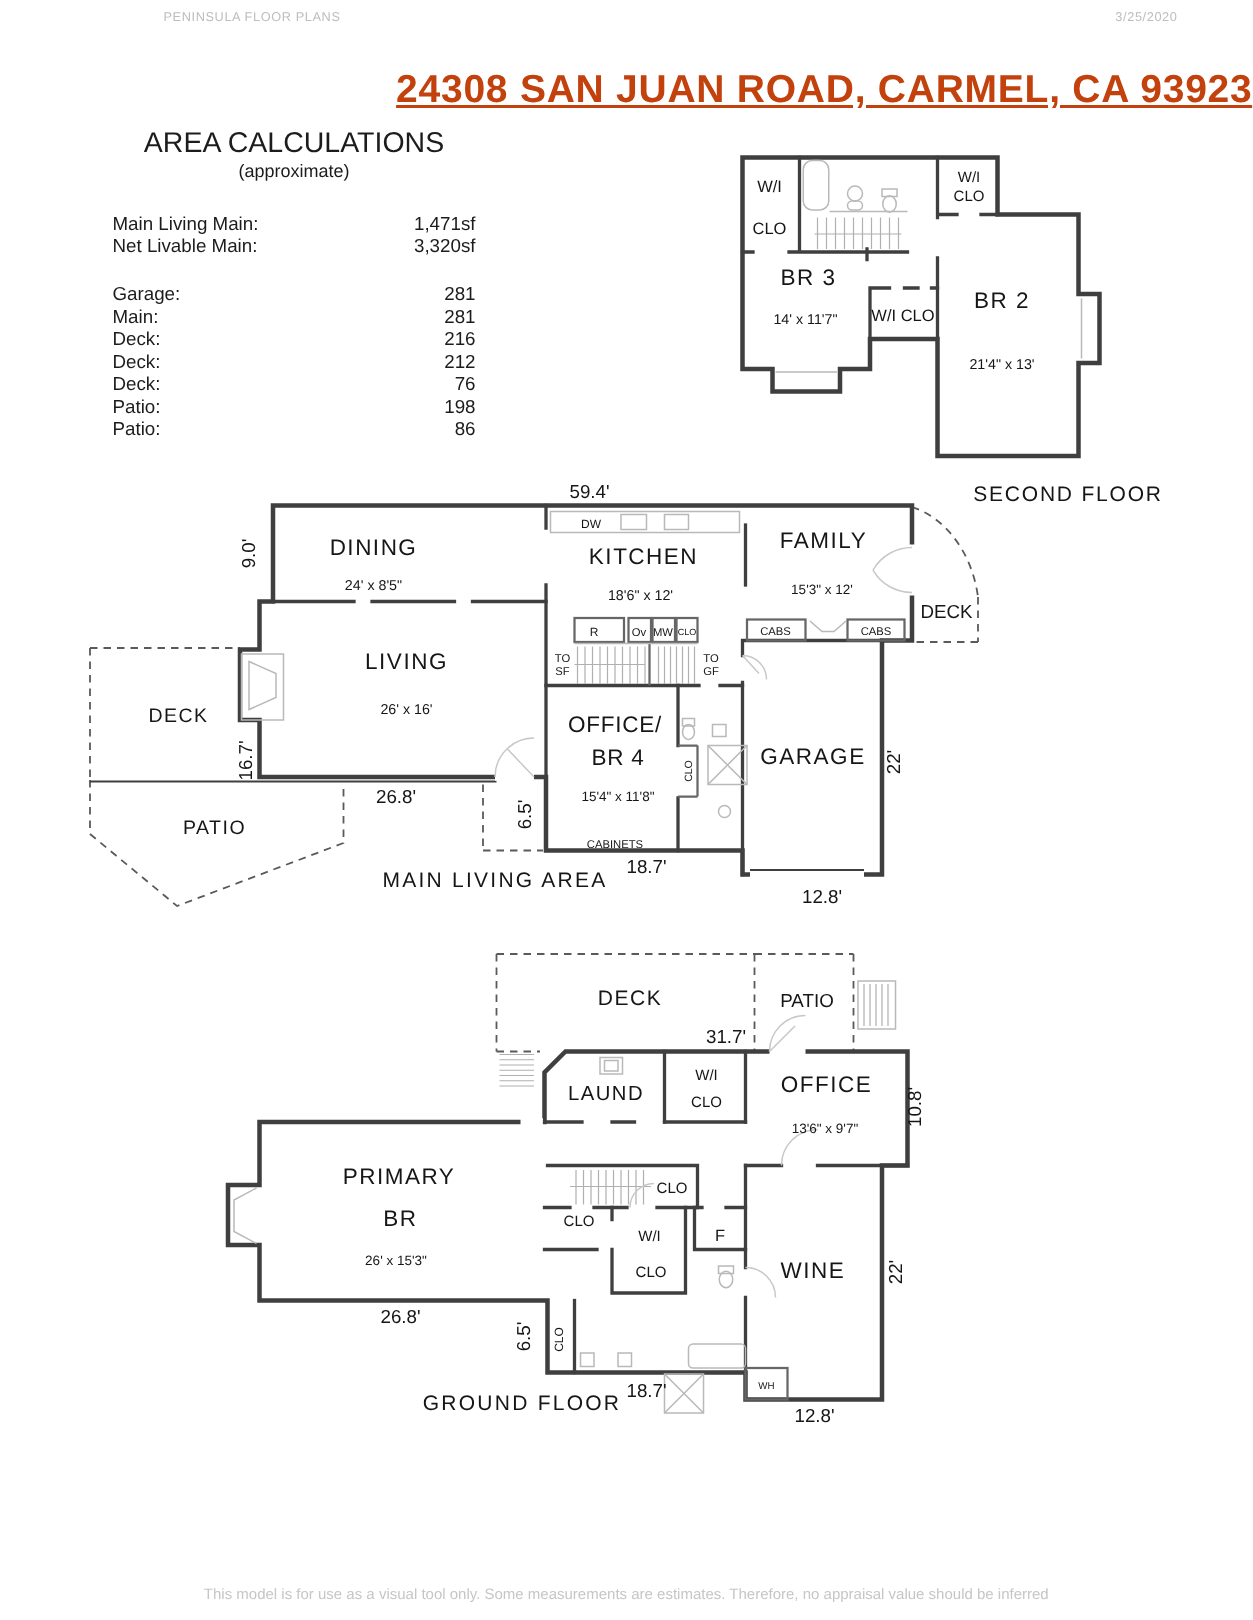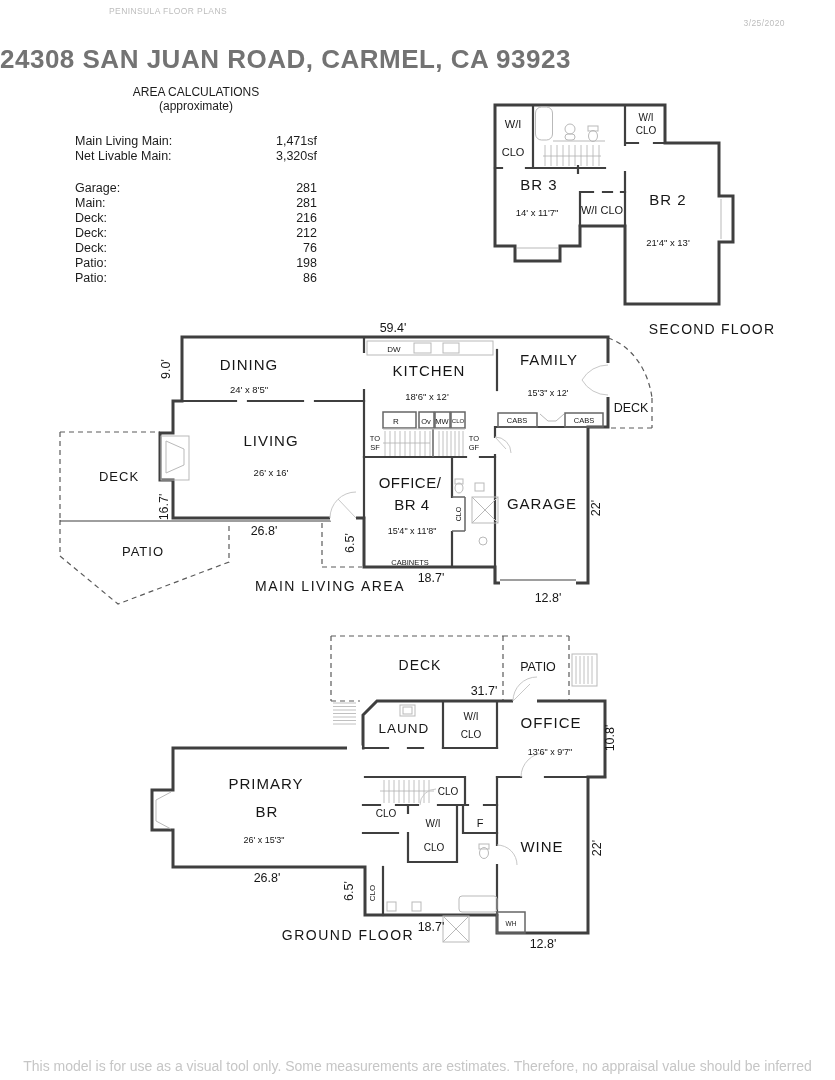--- a/index.html
+++ b/index.html
@@ -1,30 +1,30 @@
 <!DOCTYPE html>
 <html><head>
 <meta charset="utf-8">
 <style>
   html,body{margin:0;padding:0;background:#ffffff;}
   .page{position:relative;width:835px;height:1080px;background:#ffffff;overflow:hidden;
         font-family:"Liberation Sans",sans-serif;color:#161616;}
   .tiny{position:absolute;font-size:8.5px;color:#bdbdbd;letter-spacing:.4px;}
   .brand{left:96px;top:6px;padding-left:13px;}
-  .date{right:50px;top:18px;}
-  .title{position:absolute;top:44px;left:0;right:0;text-align:left;
-         font-size:26px;font-weight:bold;letter-spacing:.5px;color:#737373;}
+  .date{right:50px;top:6px;}
+  .title{position:absolute;top:44px;left:0;right:0;text-align:right;
+         font-size:26px;font-weight:bold;letter-spacing:.5px;color:#c2410c;text-decoration:underline;}
   .area{position:absolute;left:75px;top:85px;width:242px;font-size:12.5px;color:#1c1c1c;}
-  .area .hd{text-align:center;font-size:12px;}
+  .area .hd{text-align:center;font-size:19px;}
   .area .sub{text-align:center;font-size:12px;margin-bottom:21px;}
   .arow{display:flex;justify-content:space-between;line-height:15px;height:15px;}
   .arow.ul{border-bottom:1.4px solid #3a3a3a;}
   .agap{height:17px;}
   .footer{position:absolute;left:0;right:0;top:1058px;text-align:center;
-          font-size:14px;color:#c6c6c6;}
+          font-size:10px;color:#c6c6c6;}
   svg{position:absolute;overflow:visible;}
   svg text{font-family:"Liberation Sans",sans-serif;fill:#161616;}
   .w3{stroke:#3f3f3f;stroke-width:3;fill:none;stroke-linecap:square;}
   .w2{stroke:#3f3f3f;stroke-width:2.2;fill:none;stroke-linecap:square;}
   .w1{stroke:#3f3f3f;stroke-width:1.2;fill:none;}
   .gap{stroke:#ffffff;stroke-width:5;fill:none;}
   .lt{stroke:#b9b9b9;stroke-width:1;fill:none;}
   .ht{stroke:#b0b0b0;stroke-width:.8;fill:none;}
   .arc{stroke:#c8c8c8;stroke-width:1;fill:none;}
   .dash{stroke:#5a5a5a;stroke-width:1.2;fill:none;stroke-dasharray:5 4;}

